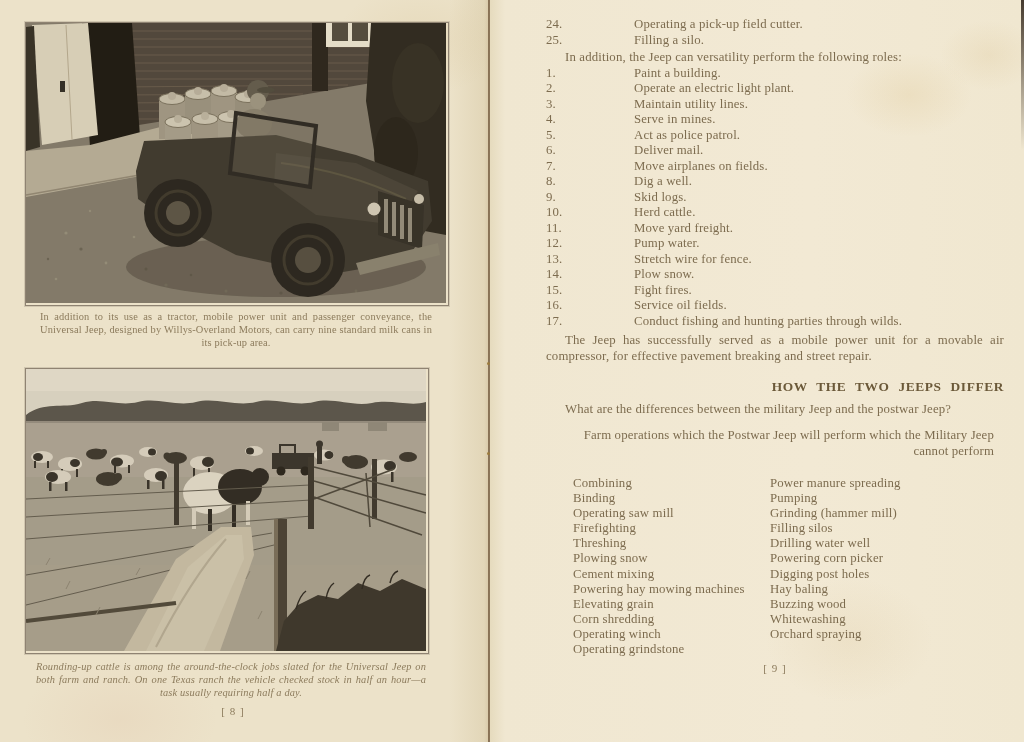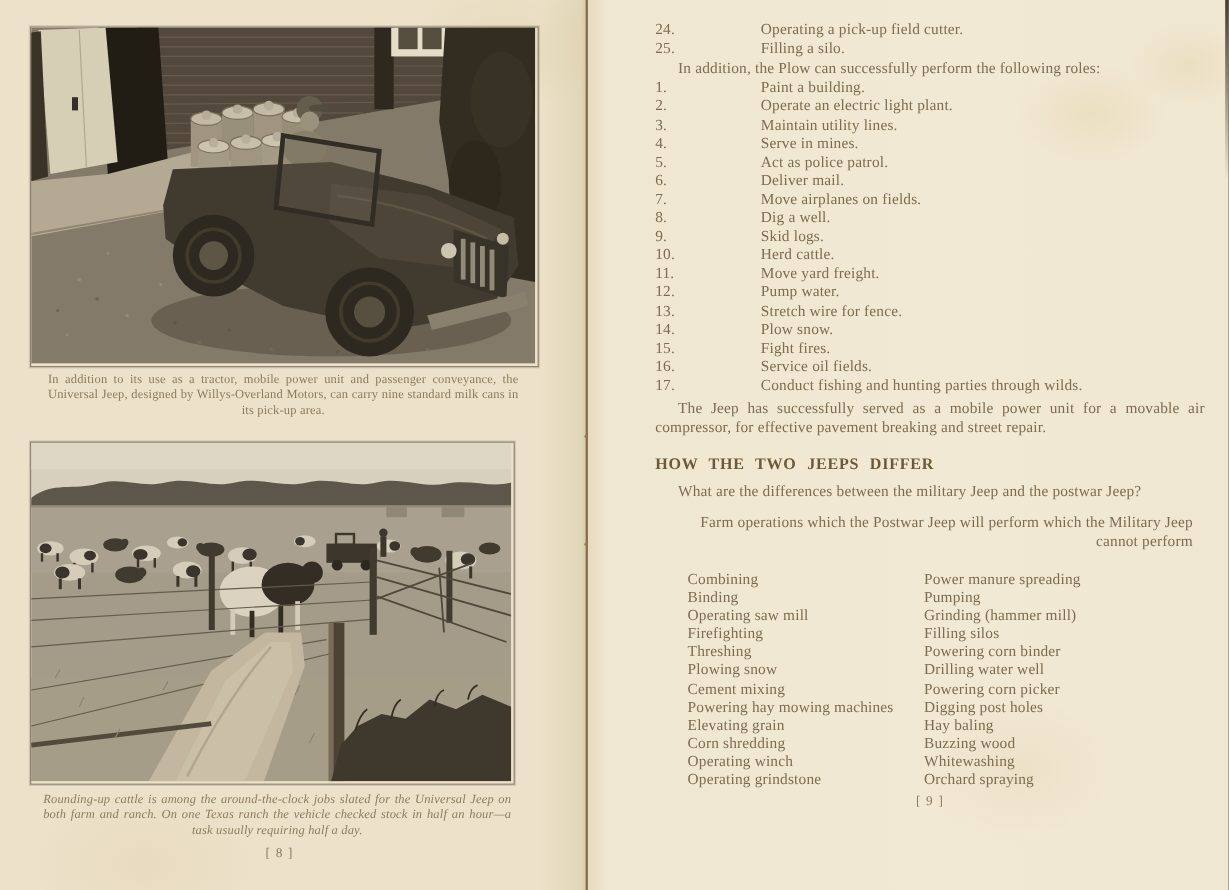--- a/index.html
+++ b/index.html
@@ -48,21 +48,21 @@
     padding:17px 20px 0 57px;color:#7d6c4f;font-size:12.8px;line-height:15.5px;
     letter-spacing:.15px;
   }
   .role-row{display:flex;}
   .role-num{width:77px;text-align:left;flex:0 0 auto;}
   .role-txt{padding-left:11px;}
   .para{margin:0;text-indent:19px;text-align:justify;}
   .para1{margin-top:4px;}
   .intro{margin-top:2px;}
   .heading{
-    margin-top:15px;text-align:left;font-weight:bold;color:#6b5939;
+    margin-top:15px;text-align:right;font-weight:bold;color:#6b5939;
     font-size:13.4px;letter-spacing:.6px;word-spacing:5px;
   }
   .question{margin-top:7px;text-indent:19px;}
   .subheading{margin-top:11px;text-align:right;padding:0 10px;}
   .ops-cols{display:flex;margin-top:17px;margin-left:27px;line-height:15.1px;}
   .ops-col-left{width:197px;flex:0 0 auto;}
   .ops-col-right{flex:1;}
   .closing{margin-top:0;text-indent:12px;}
 </style>
 </head>
@@ -378,21 +378,21 @@
             <span class="role-num">24.</span>
             <span class="role-txt">Operating a pick-up field cutter.</span>
           </div>
 
           <div class="role-row">
             <span class="role-num">25.</span>
             <span class="role-txt">Filling a silo.</span>
           </div>
         </div>
 
-      <p class="para intro">In addition, the Plow can successfully perform the following roles:</p>
+      <p class="para intro">In addition, the Jeep can versatility perform the following roles:</p>
 
       <div>
 
           <div class="role-row">
             <span class="role-num">1.</span>
             <span class="role-txt">Paint a building.</span>
           </div>
 
           <div class="role-row">
             <span class="role-num">2.</span>
@@ -513,21 +513,20 @@
         <div class="ops-col-right">
 
             <div>Power manure spreading</div>
 
             <div>Pumping</div>
 
             <div>Grinding (hammer mill)</div>
 
             <div>Filling silos</div>
 
-            <div>Powering corn binder</div>
 
             <div>Drilling water well</div>
 
             <div>Powering corn picker</div>
 
             <div>Digging post holes</div>
 
             <div>Hay baling</div>
 
             <div>Buzzing wood</div>

